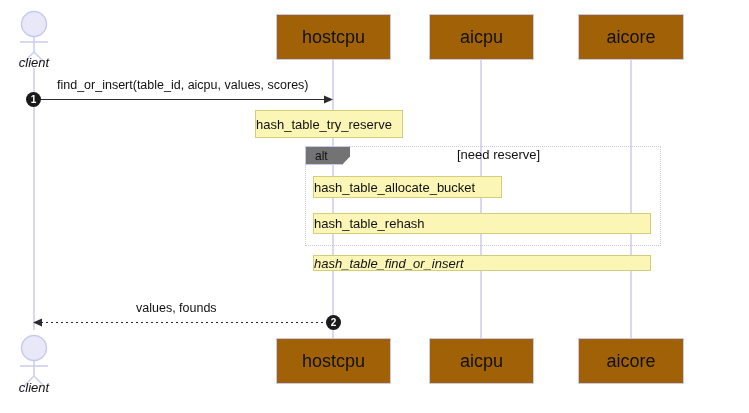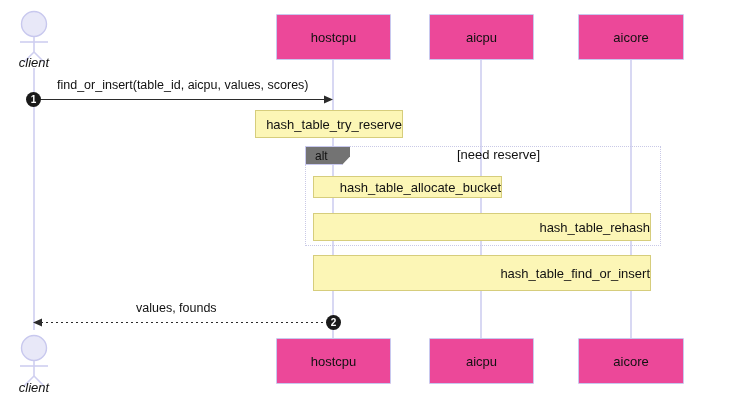--- a/index.html
+++ b/index.html
@@ -27,37 +27,37 @@
     left: 0;
     top: 0;
     width: 749px;
     height: 413px;
   }
   .abs {
     position: absolute;
   }
   
   .participant-box {
-    background: #ec4899;
+    background: #a16207;
     border: 1px solid #C8C8EE;
     border-radius: 1px;
     display: flex;
     align-items: center;
     justify-content: center;
-    font-size: 13px;
+    font-size: 18px;
     color: #111111;
     box-sizing: border-box;
   }
   
   .call-box {
     background: #FCF6B6;
     border: 1px solid #D6CD7C;
     display: flex;
     align-items: center;
-    justify-content: flex-end;
+    justify-content: flex-start;
     font-size: 13px;
     color: #111111;
     box-sizing: border-box;
   }
   
   .alt-frame {
     border: 1px dotted #C9C9E6;
     box-sizing: border-box;
     background: transparent;
   }
@@ -169,25 +169,25 @@
               clip-path: polygon(0 0, 100% 0, 100% 55%, 82% 100%, 0 100%);">
     <span>alt</span>
   </div>
 
   <div class="abs alt-condition" style="left:457px; top:147px;">[need reserve]</div>
 
   <div class="abs call-box" style="left:313px; top:176px; width:189px; height:22px;">
     <span>hash_table_allocate_bucket</span>
   </div>
 
-  <div class="abs call-box" style="left:313px; top:213px; width:338px; height:28px;">
+  <div class="abs call-box" style="left:313px; top:213px; width:338px; height:21px;">
     <span>hash_table_rehash</span>
   </div>
 
-  <div class="abs call-box" style="left:313px; top:255px; width:338px; height:36px;">
+  <div class="abs call-box" style="left:313px; top:255px; width:338px; height:16px;font-style:italic;">
     <span>hash_table_find_or_insert</span>
   </div>
 
   <div class="abs msg-label" style="left:136px; top:301px;">values, founds</div>
   <div class="abs seq-badge" style="left:326px; top:315px;">2</div>
 
   <div class="abs participant-box" style="left:276px; top:338px; width:115px; height:46px;">
     <span>hostcpu</span>
   </div>
 

